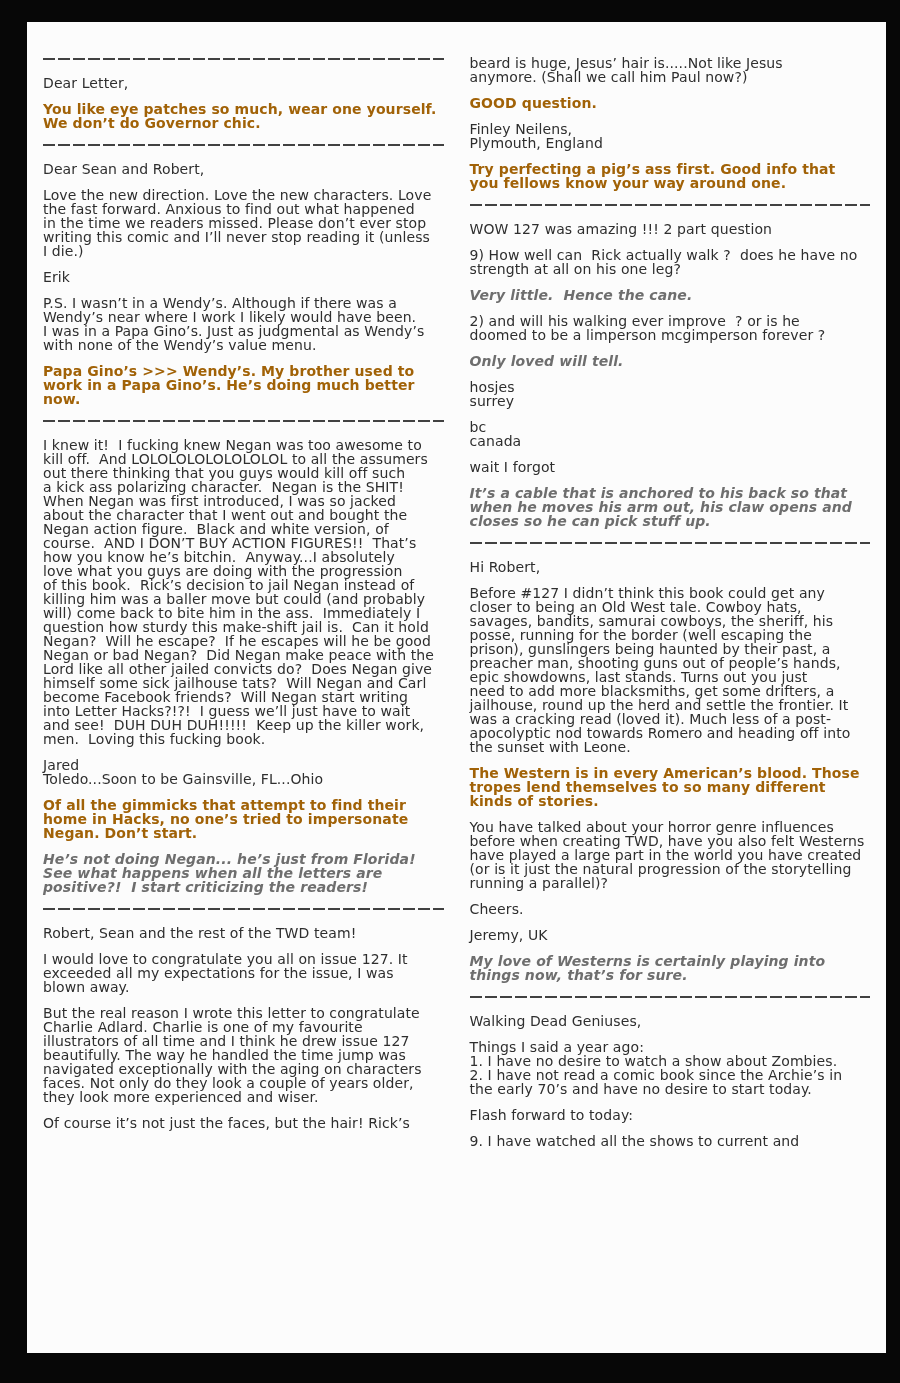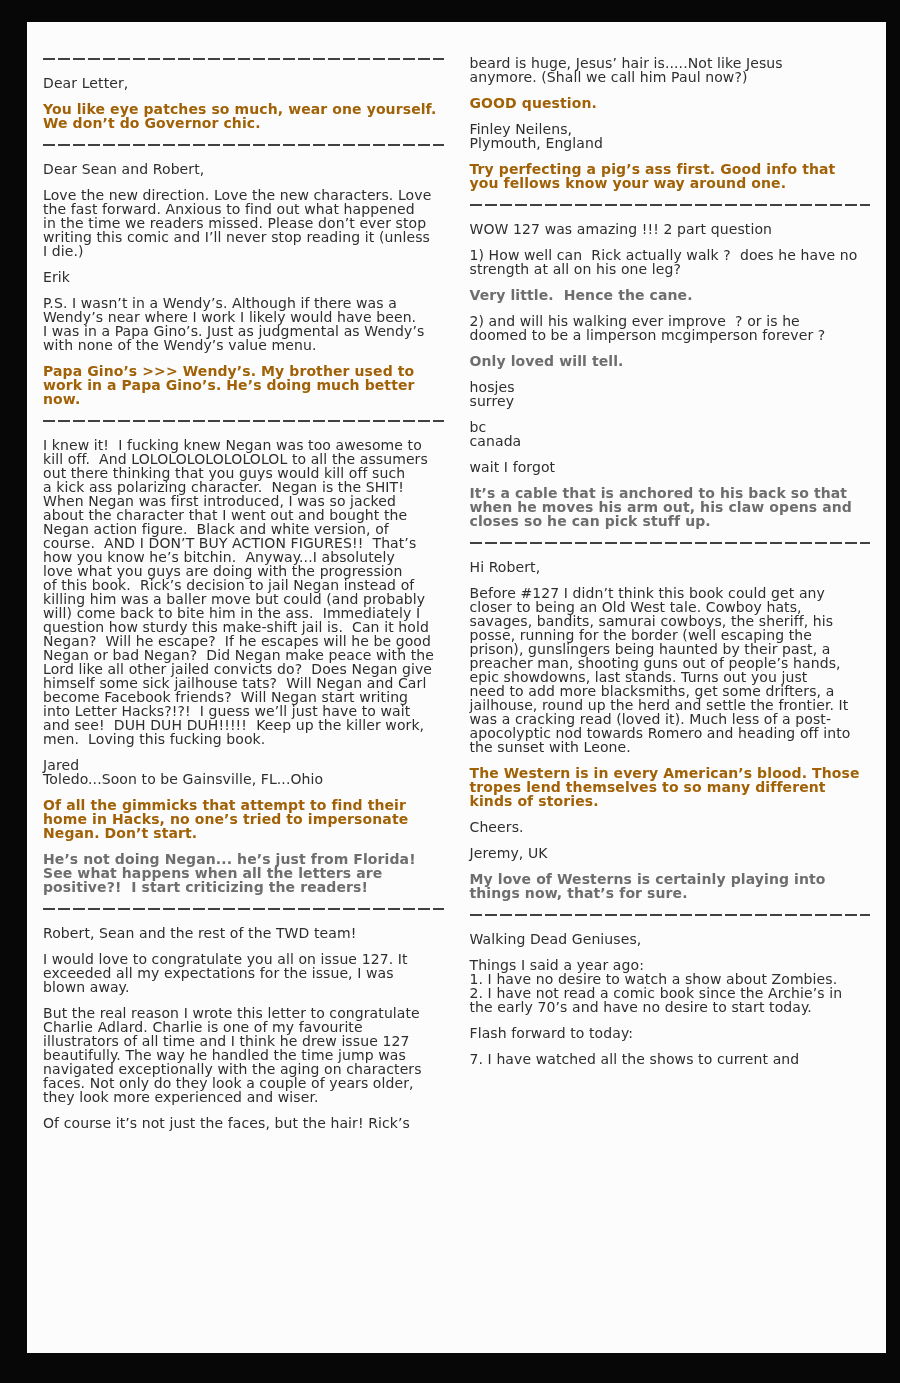--- a/index.html
+++ b/index.html
@@ -41,20 +41,21 @@
   .normal {
     color: #2e2e2e;
   }
   .reply-bold {
     color: #a16207;
     font-weight: bold;
   }
   .reply-gray {
     color: #6e6e6e;
     font-weight: bold;
+    font-style: italic;
   }
   .divider {
     height: 2px;
     width: 100%;
     margin: 2px 0 4px 0;
     background: repeating-linear-gradient(90deg, #414141 0 12px, transparent 12px 15px);
   }
 </style>
 </head>
 <body>
@@ -129,21 +130,21 @@
     <div class="col" id="right-col">
         <div class="block normal">beard is huge, Jesus’ hair is.....Not like Jesus
 anymore. (Shall we call him Paul now?)</div>
         <div class="block reply-bold">GOOD question.</div>
         <div class="block normal">Finley Neilens,
 Plymouth, England</div>
         <div class="block reply-bold">Try perfecting a pig’s ass first. Good info that
 you fellows know your way around one.</div>
         <div class="divider"></div>
         <div class="block normal">WOW 127 was amazing !!! 2 part question</div>
-        <div class="block normal">1) How well can  Rick actually walk ?  does he have no
+        <div class="block normal">9) How well can  Rick actually walk ?  does he have no
 strength at all on his one leg?</div>
         <div class="block reply-gray">Very little.  Hence the cane.</div>
         <div class="block normal">2) and will his walking ever improve  ? or is he
 doomed to be a limperson mcgimperson forever ?</div>
         <div class="block reply-gray">Only loved will tell.</div>
         <div class="block normal">hosjes
 surrey</div>
         <div class="block normal">bc
 canada</div>
         <div class="block normal">wait I forgot</div>
@@ -160,27 +161,32 @@
 preacher man, shooting guns out of people’s hands,
 epic showdowns, last stands. Turns out you just
 need to add more blacksmiths, get some drifters, a
 jailhouse, round up the herd and settle the frontier. It
 was a cracking read (loved it). Much less of a post-
 apocolyptic nod towards Romero and heading off into
 the sunset with Leone.</div>
         <div class="block reply-bold">The Western is in every American’s blood. Those
 tropes lend themselves to so many different
 kinds of stories.</div>
+        <div class="block normal">You have talked about your horror genre influences
+before when creating TWD, have you also felt Westerns
+have played a large part in the world you have created
+(or is it just the natural progression of the storytelling
+running a parallel)?</div>
         <div class="block normal">Cheers.</div>
         <div class="block normal">Jeremy, UK</div>
         <div class="block reply-gray">My love of Westerns is certainly playing into
 things now, that’s for sure.</div>
         <div class="divider"></div>
         <div class="block normal">Walking Dead Geniuses,</div>
         <div class="block normal">Things I said a year ago:
 1. I have no desire to watch a show about Zombies.
 2. I have not read a comic book since the Archie’s in
 the early 70’s and have no desire to start today.</div>
         <div class="block normal">Flash forward to today:</div>
-        <div class="block normal">7. I have watched all the shows to current and</div>
+        <div class="block normal">9. I have watched all the shows to current and</div>
       </div>
   </div>
 </div>
 
 </body></html>

